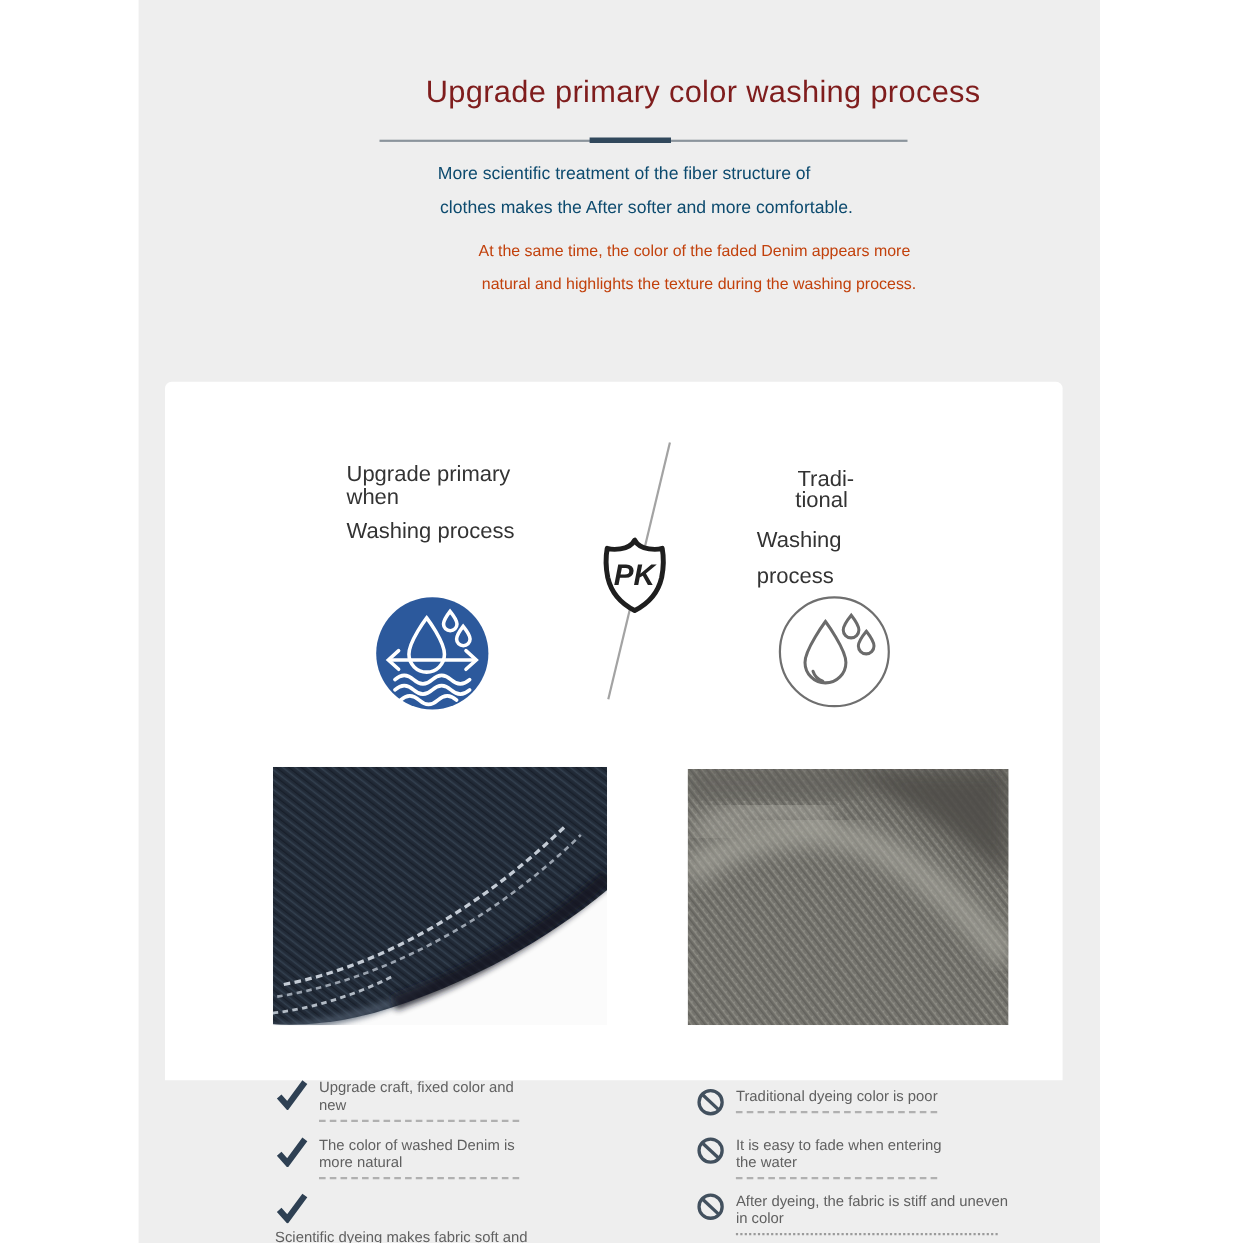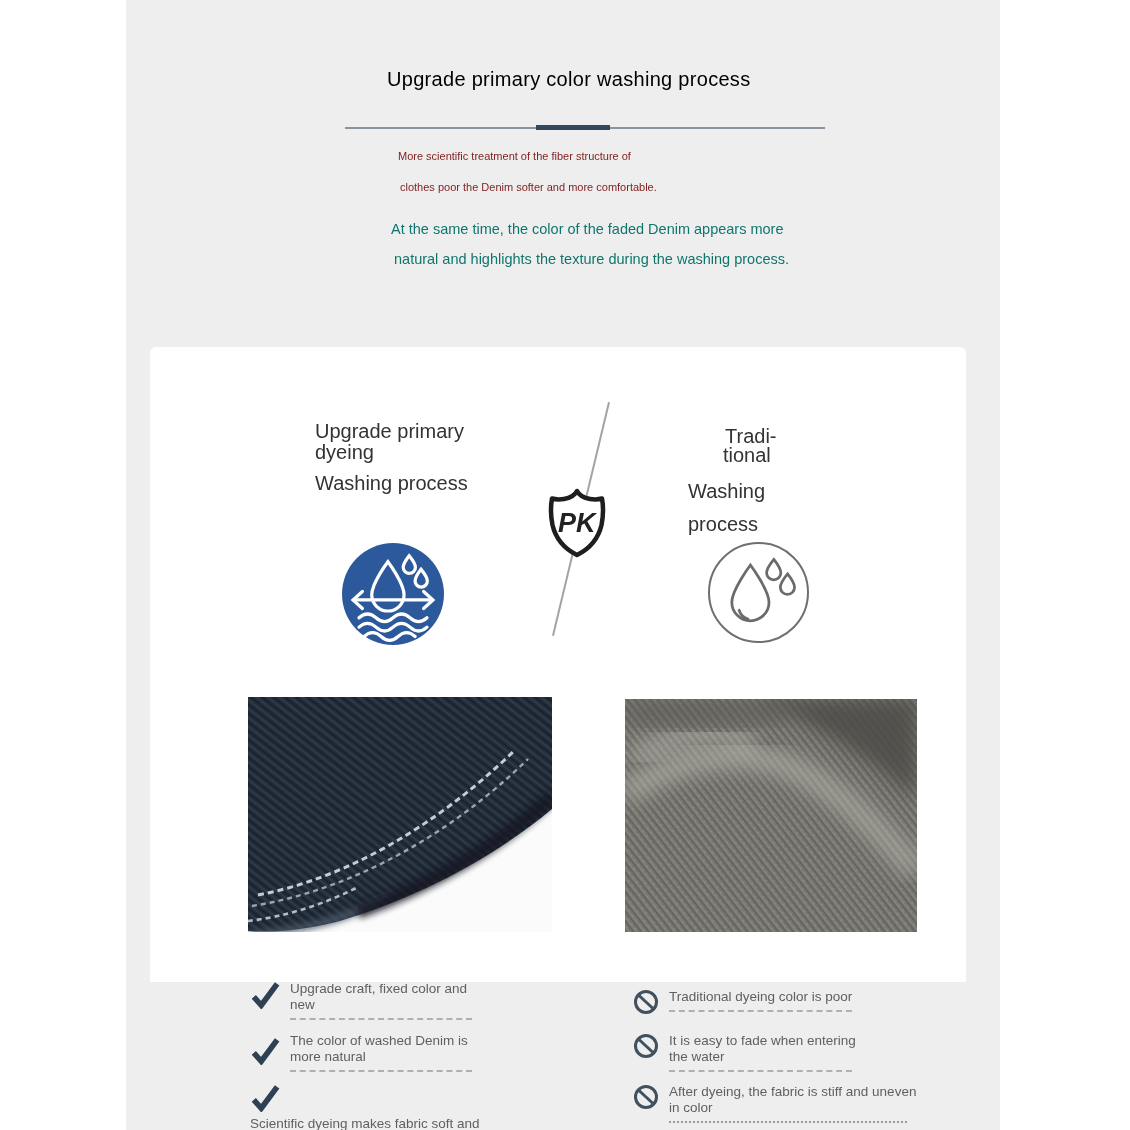--- a/index.html
+++ b/index.html
@@ -7,33 +7,33 @@
     position:relative;width:1130px;height:1130px;overflow:hidden;
     font-family:"Liberation Sans", sans-serif;background:#ffffff;
   }
   .abs{position:absolute;}
   .band{
     left:126px;top:0;width:874px;height:1130px;
     background:var(--band-bg,#eeeeee);
   }
   .page-title{
     left:387px;top:68px;
-    font-size:20px;color:#000000;letter-spacing:.3px;white-space:nowrap;
+    font-size:28px;color:#7f1d1d;letter-spacing:.3px;white-space:nowrap;
   }
   .divider-line{
     left:345px;top:127px;width:480px;height:2px;background:#8b949c;
   }
   .divider-accent{
     left:536px;top:125px;width:74px;height:5px;background:var(--divider-dark,#31485c);
   }
   .lead-line{
-    font-size:11px;color:#7f1d1d;white-space:nowrap;
+    font-size:16px;color:#0c4a6e;white-space:nowrap;
   }
   .sub-line{
-    font-size:14.5px;color:#0f766e;white-space:nowrap;
+    font-size:14.5px;color:#c2410c;white-space:nowrap;margin-left:44px;
   }
   .card{
     left:150px;top:347px;width:816px;height:635px;
     background:var(--card-bg,#ffffff);border-radius:6px 6px 0 0;
   }
   .col-heading{
     font-size:20px;color:#333;line-height:21px;white-space:nowrap;
   }
   .slash-line{
     left:430px;top:52px;width:2px;height:240px;background:#a3a3a3;
@@ -63,28 +63,28 @@
 
 <div class="page">
 
   <div class="abs band"></div>
 
   <div class="abs page-title">Upgrade primary color washing process</div>
   <div class="abs divider-line"></div>
   <div class="abs divider-accent"></div>
 
   <div class="abs lead-line" style="left:398px;top:150px;">More scientific treatment of the fiber structure of</div>
-  <div class="abs lead-line" style="left:400px;top:181px;">clothes poor the Denim softer and more comfortable.</div>
+  <div class="abs lead-line" style="left:400px;top:181px;">clothes makes the After softer and more comfortable.</div>
   <div class="abs sub-line" style="left:391px;top:221px;">At the same time, the color of the faded Denim appears more</div>
   <div class="abs sub-line" style="left:394px;top:251px;">natural and highlights the texture during the washing process.</div>
 
   <div class="abs card">
 
     <div class="abs col-heading" style="left:165px;top:74px;">Upgrade primary</div>
-    <div class="abs col-heading" style="left:165px;top:95px;">dyeing</div>
+    <div class="abs col-heading" style="left:165px;top:95px;">when</div>
     <div class="abs col-heading" style="left:165px;top:126px;">Washing process</div>
 
     <div class="abs col-heading" style="left:575px;top:79px;">Tradi-</div>
     <div class="abs col-heading" style="left:573px;top:98px;text-align:right;">tional</div>
     <div class="abs col-heading" style="left:538px;top:134px;">Washing</div>
     <div class="abs col-heading" style="left:538px;top:139px;margin-top:28px;">process</div>
 
     <div class="abs slash-line"></div>
 
     <div class="abs shield-wrap">
@@ -165,21 +165,21 @@
         <svg width="30" height="28" viewBox="0 0 32 30" fill="none">
             <path d="M4 17 L12 26 L29 3" stroke="#2e4053" stroke-width="6"></path>
           </svg>
       </span>
       <div>
         <div class="pt-line">Upgrade craft, fixed color and</div>
         <div class="pt-line">new</div>
         <div class="dash" style="width:182px;"></div>
       </div>
     </div>
-    <div class="abs point" style="left:100px;top:686px;align-items:center;">
+    <div class="abs point" style="left:100px;top:686px;">
       <span class="icon">
         <svg width="30" height="28" viewBox="0 0 32 30" fill="none">
             <path d="M4 17 L12 26 L29 3" stroke="#2e4053" stroke-width="6"></path>
           </svg>
       </span>
       <div>
         <div class="pt-line">The color of washed Denim is</div>
         <div class="pt-line">more natural</div>
         <div class="dash" style="width:182px;"></div>
       </div>

